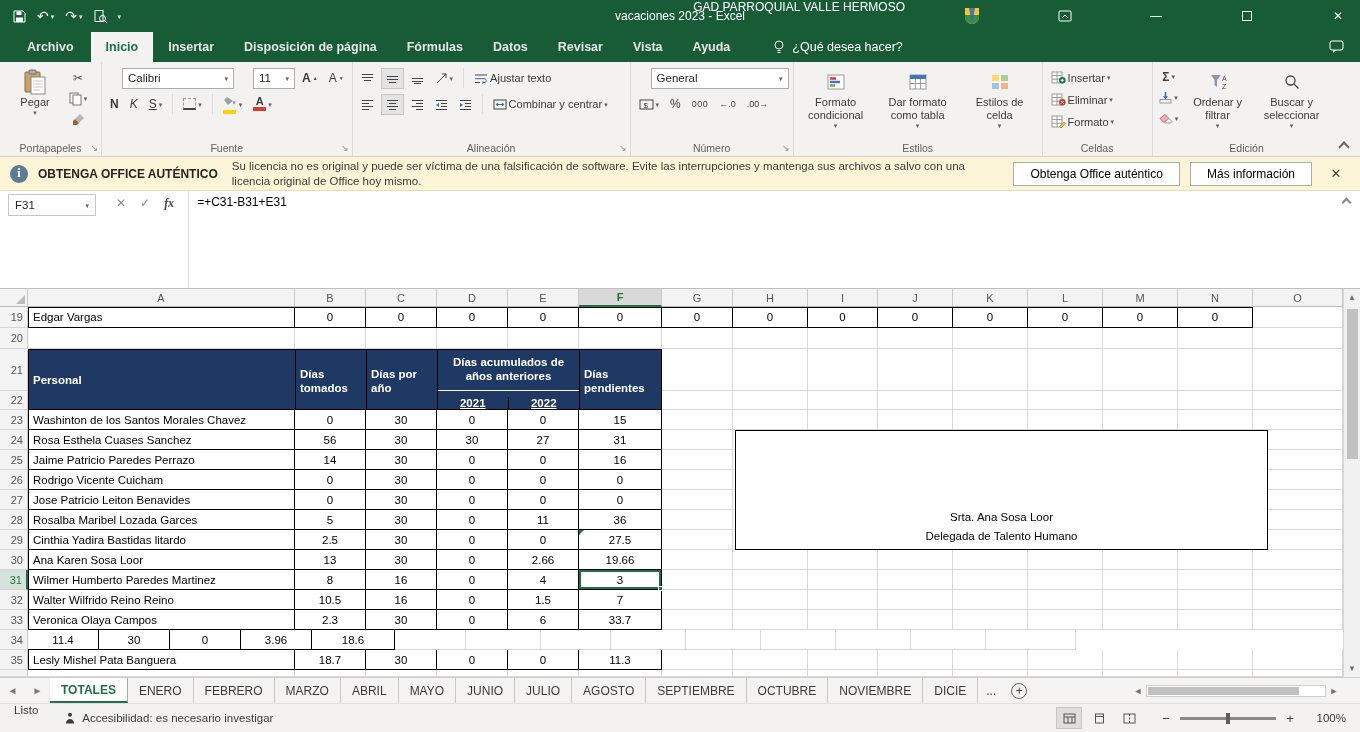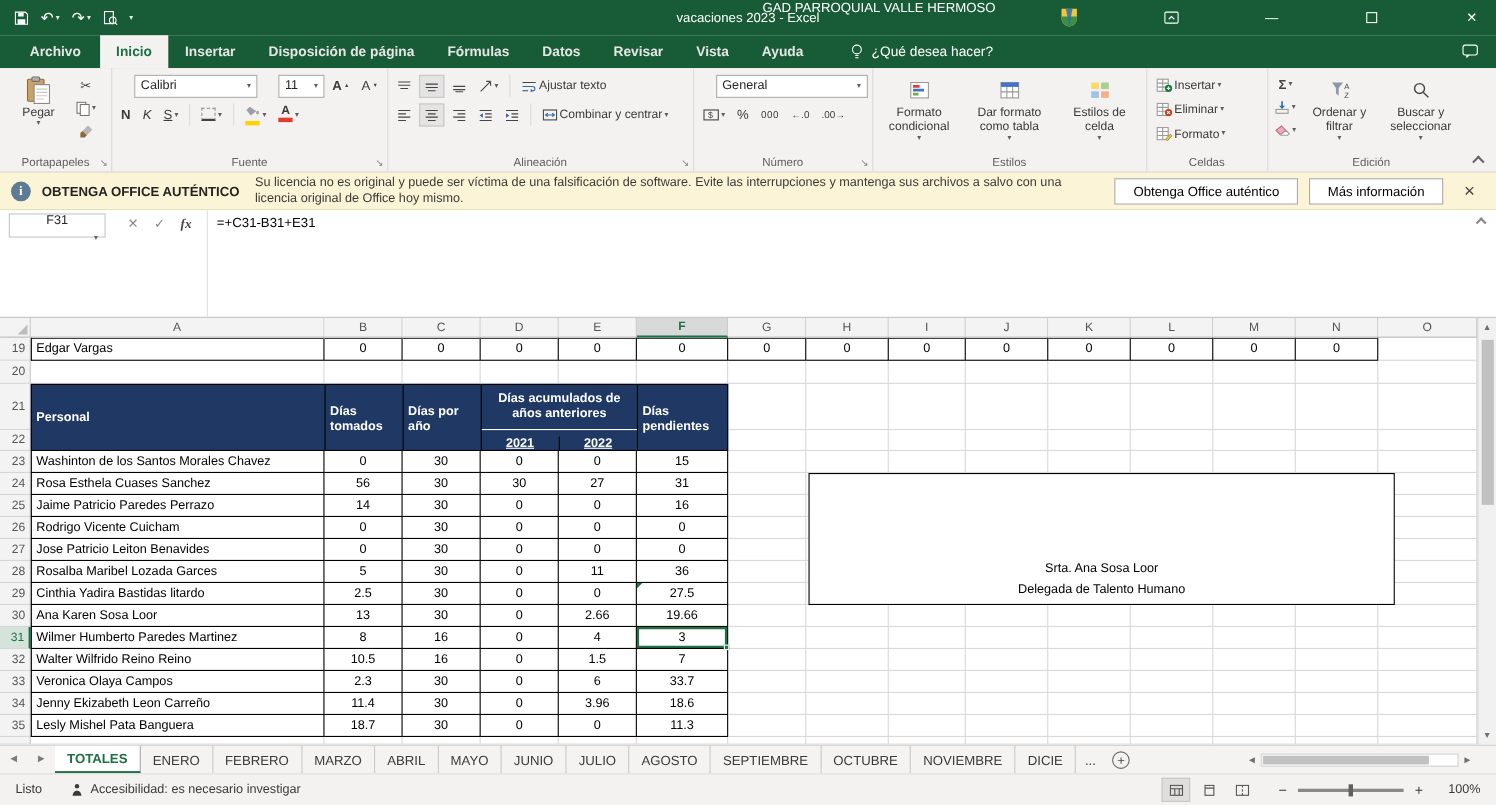--- a/index.html
+++ b/index.html
@@ -52,21 +52,21 @@
   .licbar{top:157px;height:34px;background:#FCF4D6;border-bottom:1px solid #E6DDB9;display:flex;align-items:center;padding:0 10px;gap:10px;}
   .licicon{width:18px;height:18px;border-radius:50%;background:#5D7B93;color:#fff;font-size:12px;font-weight:bold;display:flex;align-items:center;justify-content:center;font-family:"Liberation Serif",serif;}
   .lictitle{font-weight:bold;font-size:12px;white-space:nowrap;margin-right:4px;}
   .licmsg{font-size:11.5px;line-height:1.3;max-width:760px;color:#3B3A39;}
   .licbtns{margin-left:auto;display:flex;gap:10px;align-items:center;}
   .licbtn{background:#fff;border:1px solid #ABABAB;padding:4px 16px;font-size:12px;white-space:nowrap;}
   .licx{width:28px;text-align:center;font-size:13px;color:#444;}
   
   .fbar{top:191px;height:98px;background:#fff;border-bottom:1px solid #BEBEBE;display:flex;}
   .nbcol{width:100px;padding:3px 0 0 8px;}
-  .namebox{width:88px;height:22px;border:1px solid #C6C6C6;background:#fff;display:flex;align-items:center;font-size:11.5px;padding:0 6px;gap:6px;flex-direction:column;}
+  .namebox{width:88px;height:22px;border:1px solid #C6C6C6;background:#fff;display:flex;align-items:center;font-size:11.5px;padding:0 6px;gap:6px;}
   .namebox .dd{margin-left:auto;}
   .fxbtns{display:flex;align-items:flex-start;padding-top:5px;gap:14px;margin-left:16px;color:#8A8886;font-size:12px;}
   .fxbtns .fx{font-style:italic;font-weight:bold;color:#444;font-family:"Liberation Serif",serif;}
   .farea{flex:1;border-left:1px solid #E0E0E0;margin-left:14px;padding:4px 8px;font-size:12px;color:#000;position:relative;}
   .fcollapse{position:absolute;right:10px;top:8px;width:7px;height:7px;border-left:2px solid #888;border-top:2px solid #888;transform:rotate(45deg);}
   
   .grid{top:289px;height:388px;background:#fff;overflow:hidden;}
   .gridinner{position:absolute;left:0;top:0;width:1343px;}
   .chrow{display:flex;height:18px;}
   .ch{flex-shrink:0;background:#F3F3F3;border-right:1px solid #C9C9C9;border-bottom:1px solid #B9B9B9;display:flex;align-items:center;justify-content:center;font-size:11px;color:#555;}
@@ -110,21 +110,21 @@
   .stab{padding:0 11px;display:flex;align-items:center;border-right:1px solid #C9C9C9;color:#3B3A39;white-space:nowrap;}
   .stab.active{background:#fff;color:#1E7145;font-weight:bold;border-bottom:2px solid #1E7145;border-right:1px solid #A9A9A9;}
   .smore{padding:0 8px;display:flex;align-items:center;color:#3B3A39;}
   .addsheet{width:30px;display:flex;align-items:center;justify-content:center;}
   .addsheet span{width:16px;height:16px;border:1px solid #6A6A6A;border-radius:50%;display:flex;align-items:center;justify-content:center;font-size:12px;color:#444;line-height:1;}
   .hscroll{margin-left:auto;margin-right:18px;display:flex;align-items:center;width:212px;}
   .hs-arrow{width:16px;display:flex;align-items:center;justify-content:center;color:#707070;font-size:9px;}
   .hs-track{flex:1;height:12px;background:#fff;border:1px solid #CFCFCF;position:relative;}
   .hs-thumb{position:absolute;left:1px;top:1px;bottom:1px;width:85%;background:#C1C1C1;}
   
-  .statusbar{top:703px;height:29px;background:#F3F2F1;border-top:1px solid #E1DFDD;display:flex;align-items:center;font-size:11.5px;color:#3B3A39;}
+  .statusbar{top:703px;height:29px;background:#F3F2F1;border-top:1px solid #E1DFDD;display:flex;font-size:11.5px;color:#3B3A39;}
   .st-mode{padding-left:14px;}
   .st-acc{margin-left:26px;display:flex;align-items:center;gap:6px;}
   .st-right{margin-left:auto;display:flex;align-items:center;gap:4px;padding-right:14px;}
   .vw{width:26px;height:22px;display:flex;align-items:center;justify-content:center;}
   .vw.on{background:#DFDEDD;border:1px solid #C8C6C4;}
   .zoomwrap{display:flex;align-items:center;gap:8px;margin-left:14px;}
   .ztrack{width:96px;height:3px;background:#8A8886;position:relative;}
   .zthumb{position:absolute;left:46px;top:-4px;width:4px;height:11px;background:#605E5C;}
   .zpm{font-size:13px;color:#3B3A39;width:12px;text-align:center;}
   .zpct{margin-left:10px;width:36px;text-align:right;}
@@ -873,21 +873,20 @@
           <div class="c cj"></div>
           <div class="c ck"></div>
           <div class="c cl"></div>
           <div class="c cm"></div>
           <div class="c cn"></div>
           <div class="c co"></div>
       </div>
 
       <div class="grow">
         <div class="rh">34</div>
-        <div class="c ca tb bl tl">Jenny Ekizabeth Leon Carreño</div>
         <div class="c cb tb">11.4</div>
         <div class="c cc tb">30</div>
         <div class="c cd tb">0</div>
         <div class="c ce tb">3.96</div>
         <div class="c cf tb">18.6</div>
         <div class="c cg"></div>
           <div class="c chh"></div>
           <div class="c ci"></div>
           <div class="c cj"></div>
           <div class="c ck"></div>

